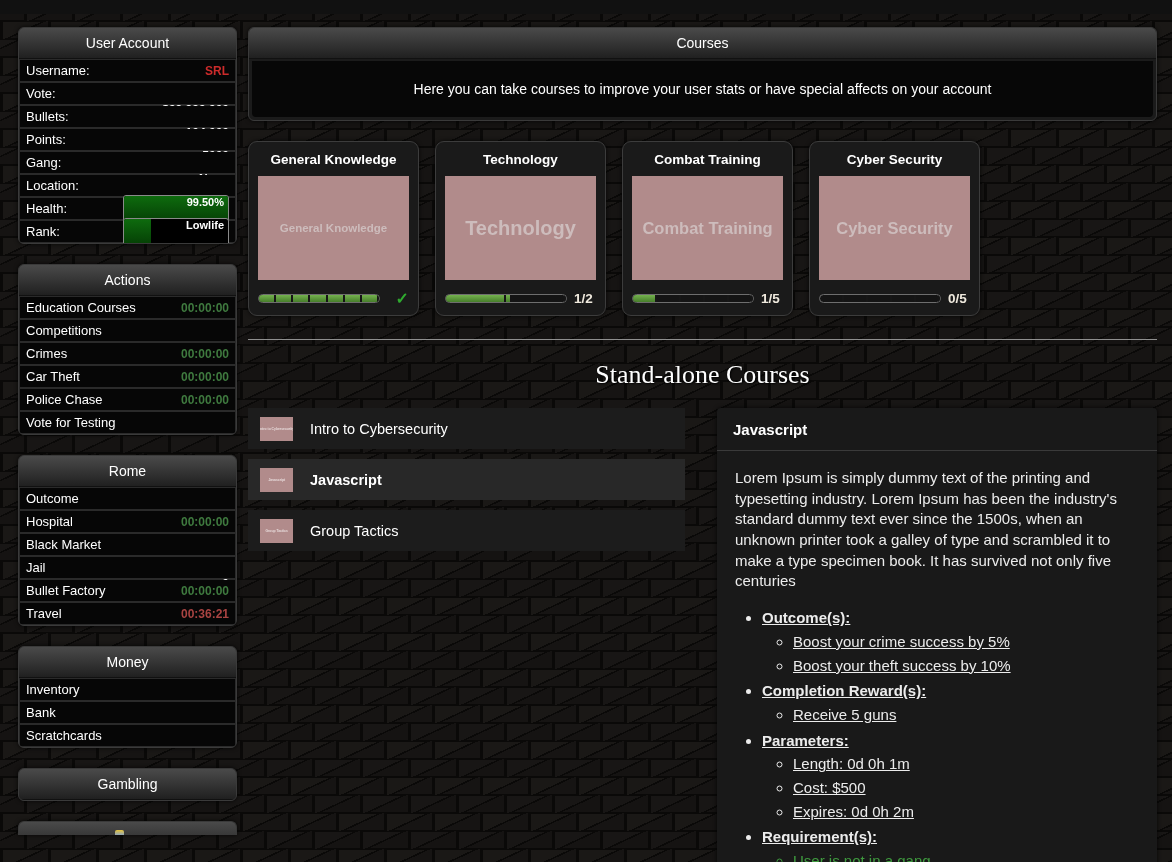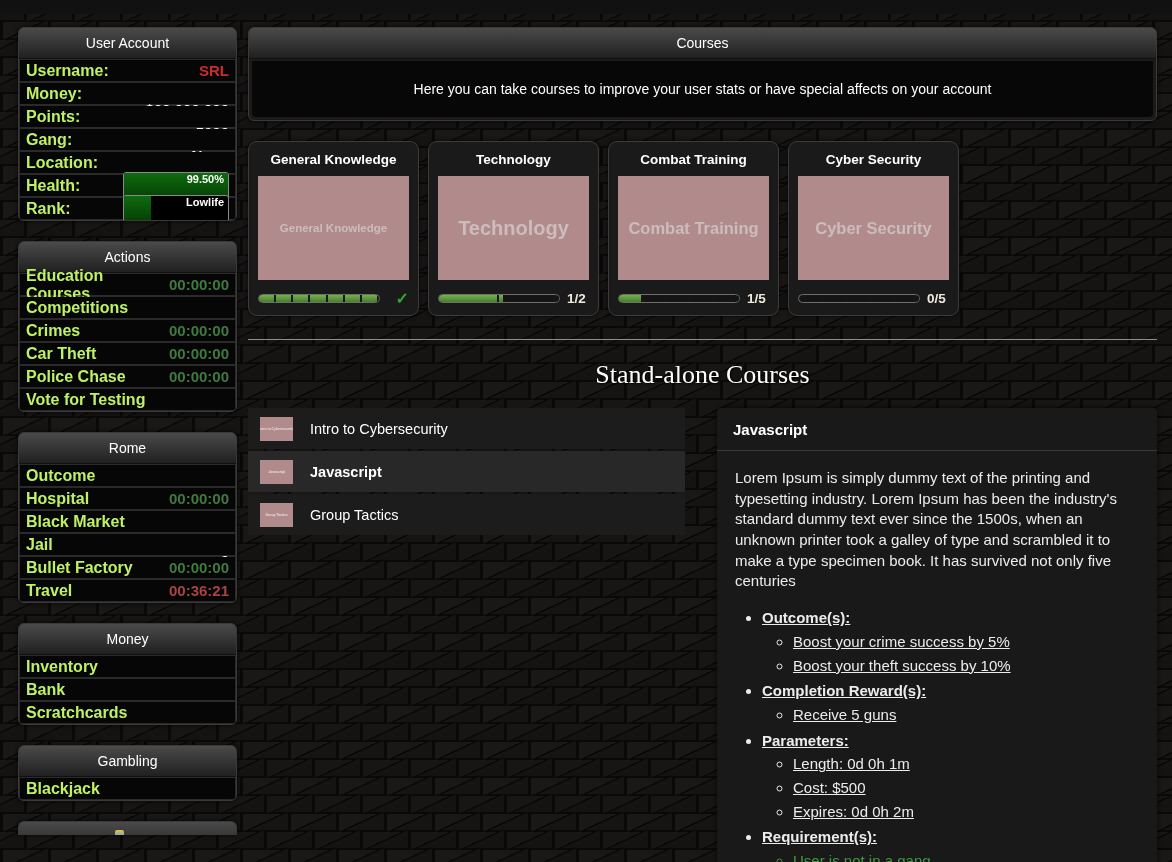--- a/index.html
+++ b/index.html
@@ -20,22 +20,22 @@
 
   
   .sidebar { width:219px; flex:0 0 219px; display:flex; flex-direction:column; gap:20px; }
   .panel { border:1px solid #3a3a3a; border-radius:6px; background:#2a2a2a; overflow:hidden;
            box-shadow:0 0 4px rgba(0,0,0,.8); }
   .panel-header { height:31px; line-height:31px; text-align:center; color:#fff; font-size:14px;
                   background:linear-gradient(#4a4a4a,#202020); border-bottom:1px solid #111; }
   .rows { padding:1px; display:flex; flex-direction:column; gap:2px; background:#2a2a2a; }
   .srow { display:flex; justify-content:space-between; align-items:center;
           background:#060606; height:21px; padding:0 6px; cursor:pointer; }
-  .srow .lbl { color:#bef264; font-size:16px; font-weight:bold; }
-  .srow .val { font-size:15px; font-weight:bold; }
+  .srow .lbl { color:#ffffff; font-size:13px; font-weight:normal; }
+  .srow .val { font-size:12px; font-weight:bold; }
   .v-red    { color:#cc2b2b; }
   .v-white  { color:#fff;margin-top:32px; }
   .v-green  { color:#3f7a3f; }
   .v-travel { color:#a94442; }
 
   .mini-bar { position:relative; width:106px; height:28px; background:#000;
               border:1px solid #8a8a8a; border-radius:3px; overflow:hidden; }
   .mini-fill { position:absolute; left:0; top:0; bottom:0;
                background:linear-gradient(#0e6b0e,#053f05); }
   .mini-text { position:absolute; right:4px; top:0; line-height:13px; font-size:11px;
@@ -46,21 +46,21 @@
                       background:linear-gradient(#e6c43a,#7d9fd4); border-radius:2px 2px 0 0; }
 
   
   .main { flex:1; }
   .courses-panel { border:1px solid #3a3a3a; border-radius:6px; background:#1b1b1b;
                    overflow:hidden; box-shadow:0 0 4px rgba(0,0,0,.8); }
   .courses-body { margin:2px 3px 3px; background:#070707; border-radius:0 0 4px 4px;
                   height:56px; display:flex; align-items:center; justify-content:center; }
   .courses-body p { color:#fff; font-size:14px; }
 
-  .cards { display:flex; gap:9px; margin-top:20px; }
+  .cards { display:flex; gap:16px; margin-top:20px; }
   .card { width:171px; background:#1a1a1a; border:1px solid #3c3c3c; border-radius:9px;
           padding:7px 9px 9px; cursor:pointer; box-shadow:0 0 4px rgba(0,0,0,.8); }
   .card-title { text-align:center; color:#fff; font-weight:bold; font-size:13.5px; margin:3px 0 9px; }
   .card-img { height:104px; background:#b18b8b; display:flex; align-items:center;
               justify-content:center; color:#cdbcbc; font-weight:bold; text-align:center; }
   .imgtxt-s  { font-size:11.5px; }
   .imgtxt-l  { font-size:20px; }
   .imgtxt-m  { font-size:16.5px; }
   .card-progress { display:flex; align-items:center; gap:7px; margin-top:11px; height:15px; }
   .bar { position:relative; flex:1; height:9px; background:#141414; border:1px solid #6e6e6e;
@@ -75,21 +75,21 @@
   .ticks-2 { background:repeating-linear-gradient(90deg, transparent 0,
              transparent calc(100%/2 - 2px), #161616 calc(100%/2 - 2px), #161616 calc(100%/2)); }
   .prog-label { color:#efe9dd; font-weight:bold; font-size:13.5px; min-width:22px; text-align:left; }
   .check { color:#2faa2f; font-weight:bold; font-size:16px; min-width:22px; text-align:right; }
 
   .divider { border:none; border-top:1px solid #8f8f8f; margin:23px 0 0; }
   .standalone-heading { text-align:center; color:#fff; font-size:26px; font-weight:400;
                         margin:20px 0 18px; text-shadow:1px 1px 2px #000;font-family:Liberation Serif, serif; }
 
   .lower { display:flex; gap:32px; align-items:flex-start; }
-  .course-list { width:437px; flex:0 0 437px; display:flex; flex-direction:column; gap:2px; }
+  .course-list { width:437px; flex:0 0 437px; display:flex; flex-direction:column; gap:10px; }
   .course-row { display:flex; align-items:center; gap:17px; background:#1c1c1c;
                 height:41px; padding:0 12px; cursor:pointer; }
   .course-row.selected { background:#282828; }
   .course-row.selected .course-row-title { font-weight:bold; }
   .thumb { width:33px; height:24px; background:#b18b8b; flex:0 0 33px; display:flex;
            align-items:center; justify-content:center; overflow:hidden; }
   .thumb span { font-size:8px; font-weight:bold; color:#e8dcdc; white-space:nowrap;
                 transform:scale(.42); }
   .course-row-title { color:#fff; font-size:14.5px; }
 
@@ -114,22 +114,26 @@
   <div class="sidebar">
 
     <div class="panel">
       <div class="panel-header">User Account</div>
       <div class="rows">
         <div class="srow">
           <span class="lbl">Username:</span>
           <span class="val v-red">SRL</span>
         </div>
         <div class="srow">
-          <span class="lbl">Money:</span>
+          <span class="lbl">Vote:</span>
           <span class="val v-white">$99,999,900</span>
+        </div>
+        <div class="srow">
+          <span class="lbl">Bullets:</span>
+          <span class="val v-white">104,000</span>
         </div>
         <div class="srow">
           <span class="lbl">Points:</span>
           <span class="val v-white">5000</span>
         </div>
         <div class="srow">
           <span class="lbl">Gang:</span>
           <span class="val v-white">None</span>
         </div>
         <div class="srow">
@@ -223,25 +227,20 @@
           <span class="lbl">Bank</span>
         </div>
         <div class="srow">
           <span class="lbl">Scratchcards</span>
         </div>
       </div>
     </div>
 
     <div class="panel">
       <div class="panel-header">Gambling</div>
-      <div class="rows">
-        <div class="srow">
-          <span class="lbl">Blackjack</span>
-        </div>
-      </div>
     </div>
 
     <div class="panel cutoff">
       <div class="panel-header">
         <span class="mini-icon-sliver"></span>
       </div>
     </div>
   </div>
 
   <div class="main">

